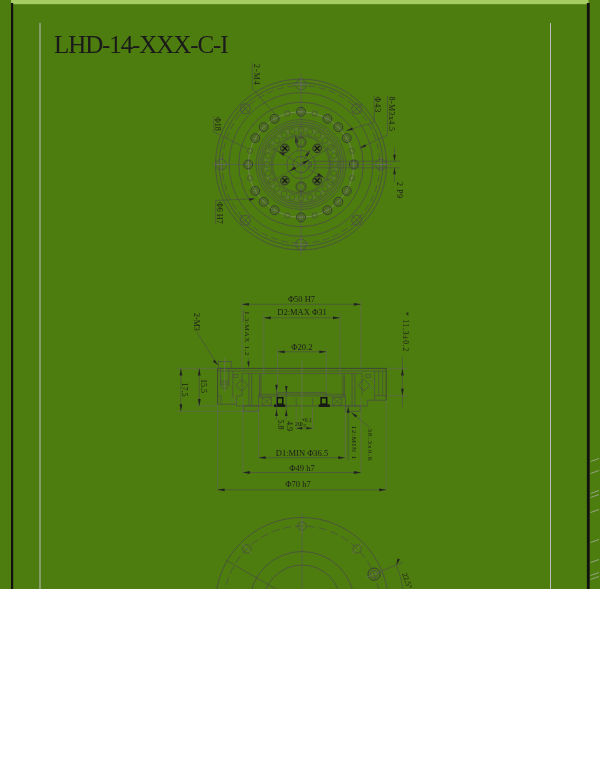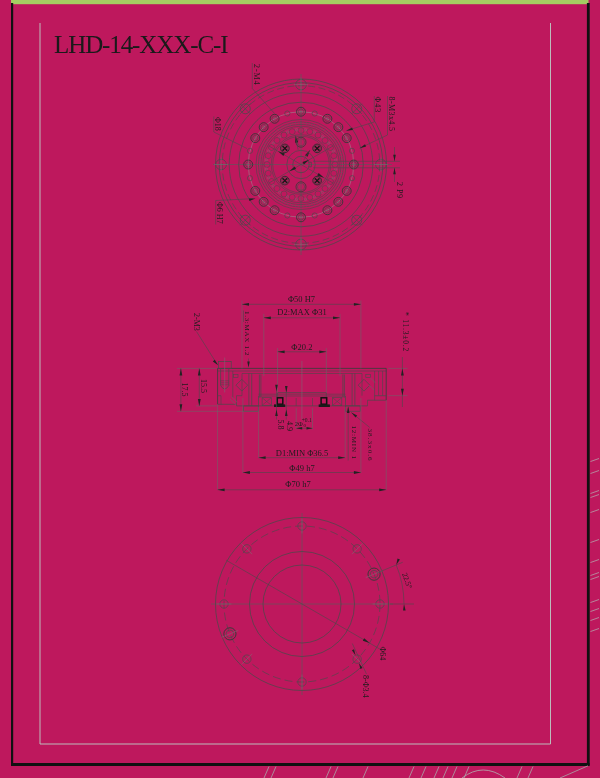--- a/index.html
+++ b/index.html
@@ -1,16 +1,16 @@
 <!DOCTYPE html>
 <html><head>
 <meta charset="utf-8">
 <style>
   html,body { margin:0; padding:0; background:#ffffff; }
-  #page { position:relative; width:600px; height:778px; background:#be185d; overflow:hidden; }
+  #page { position:relative; width:600px; height:589px; background:#4d7c0f; overflow:hidden; }
   svg text { font-family:"Liberation Serif", serif; }
 </style>
 </head>
 <body>
 
 <div id="page">
 <svg width="600" height="778" viewBox="0 0 600 778">
 
 <rect x="11" y="0" width="577.5" height="4.2" fill="#a5cd62" stroke="none" stroke-width="0.75"></rect>
 

